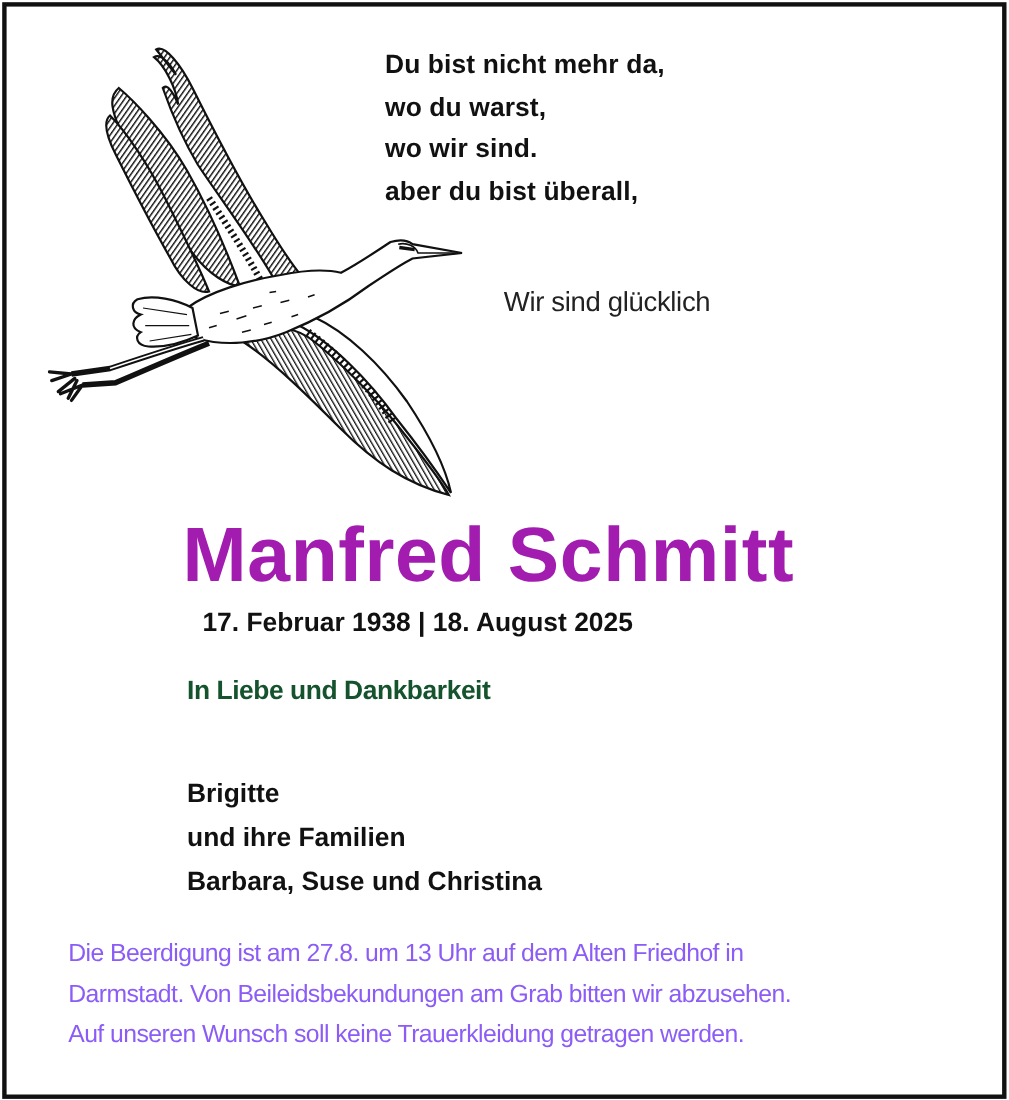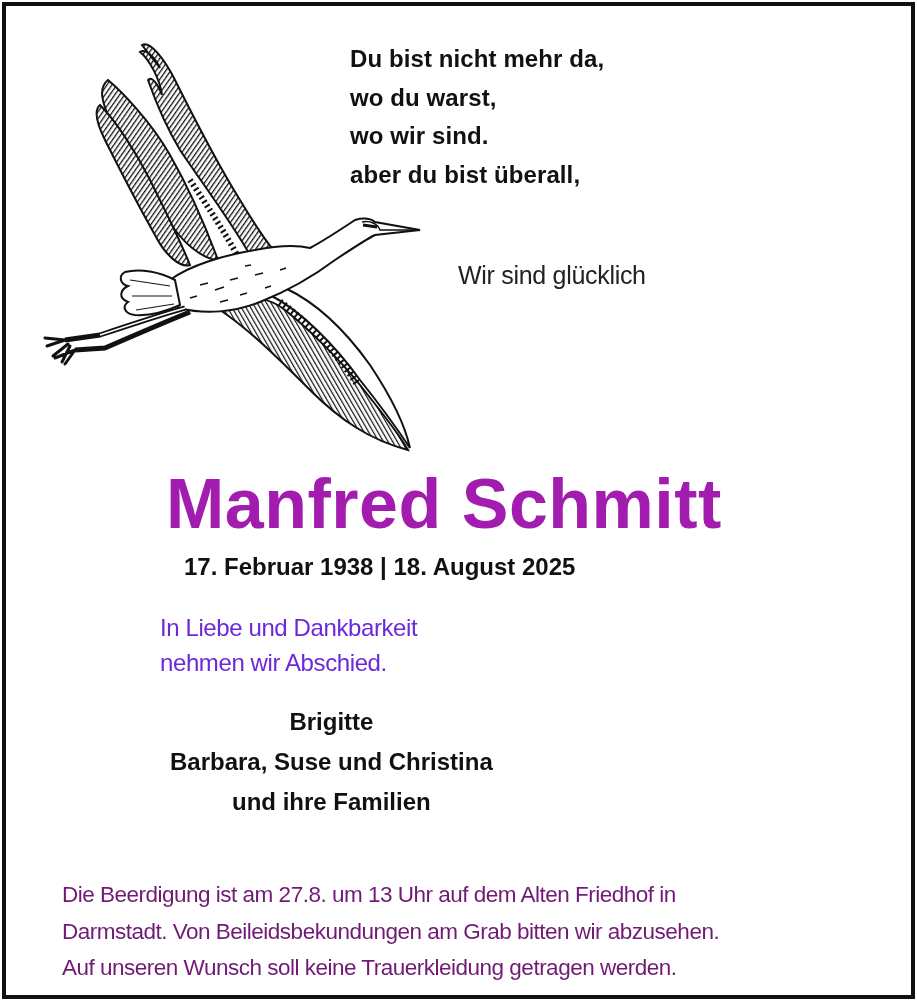--- a/index.html
+++ b/index.html
@@ -5,25 +5,25 @@
   html, body { margin:0; padding:0; background:#ffffff; }
   body { width:917px; height:1000px; position:relative; overflow:hidden; font-family:"Liberation Sans", sans-serif; color:#111; }
   .frame { position:absolute; left:2px; top:2px; width:905px; height:989px; border:4px solid #111; background:#fff; }
   .poem { position:absolute; left:350px; top:40px; font-weight:bold; font-size:24px; line-height:38.5px; color:#111; letter-spacing:0.1px; }
   .poem div { white-space:nowrap; }
   .sub-poem { position:absolute; left:458px; top:258px; font-size:25px; line-height:35px; color:#222; font-weight:normal; letter-spacing:-0.3px;text-align:right; }
   .sub-poem div { white-space:nowrap; }
   .stork { position:absolute; left:40px; top:40px; width:390px; height:415px; }
   .name { position:absolute; left:166px; top:462px; font-size:70px; font-weight:bold; line-height:84px; color:#a21caf; white-space:nowrap; letter-spacing:0.5px; }
   .dates { position:absolute; left:164px; top:550px; font-size:24px; font-weight:bold; line-height:34px; white-space:nowrap; color:#111;margin-left:20px; }
-  .farewell { position:absolute; left:160px; top:610px; font-size:24px; line-height:35px; color:#6d28d9; letter-spacing:-0.4px; }
+  .farewell { position:absolute; left:170px; top:610px; font-size:24px; line-height:35px; color:#14532d; letter-spacing:-0.4px;font-weight:bold; }
   .farewell div { white-space:nowrap; }
   .mourners { position:absolute; left:170px; top:702px; font-size:24px; font-weight:bold; line-height:40px; color:#111; }
-  .mourners div { white-space:nowrap;text-align:center; }
-  .funeral { position:absolute; left:62px; top:877px; font-size:22.5px; line-height:36.5px; color:#701a75; letter-spacing:-0.5px; }
+  .mourners div { white-space:nowrap; }
+  .funeral { position:absolute; left:62px; top:849px; font-size:22.5px; line-height:36.5px; color:#8b5cf6; letter-spacing:-0.5px; }
   .funeral div { white-space:nowrap; }
 </style>
 </head>
 <body>
 
 <div class="frame"></div>
 
 <svg class="stork" viewBox="0 0 390 415" xmlns="http://www.w3.org/2000/svg">
   <defs>
     <pattern id="hatch" width="4" height="4" patternUnits="userSpaceOnUse" patternTransform="rotate(35)">
@@ -70,26 +70,25 @@
 
 <div class="sub-poem">
   <div>Wir sind glücklich</div>
 </div>
 
 <div class="name">Manfred Schmitt</div>
 <div class="dates">17. Februar 1938 | 18. August 2025</div>
 
 <div class="farewell">
   <div>In Liebe und Dankbarkeit</div>
-  <div>nehmen wir Abschied.</div>
 </div>
 
 <div class="mourners">
   <div>Brigitte</div>
+  <div>und ihre Familien</div>
   <div>Barbara, Suse und Christina</div>
-  <div>und ihre Familien</div>
 </div>
 
 <div class="funeral">
   <div>Die Beerdigung ist am 27.8. um 13 Uhr auf dem Alten Friedhof in</div>
   <div>Darmstadt. Von Beileidsbekundungen am Grab bitten wir abzusehen.</div>
   <div>Auf unseren Wunsch soll keine Trauerkleidung getragen werden.</div>
 </div>
 
 </body></html>

